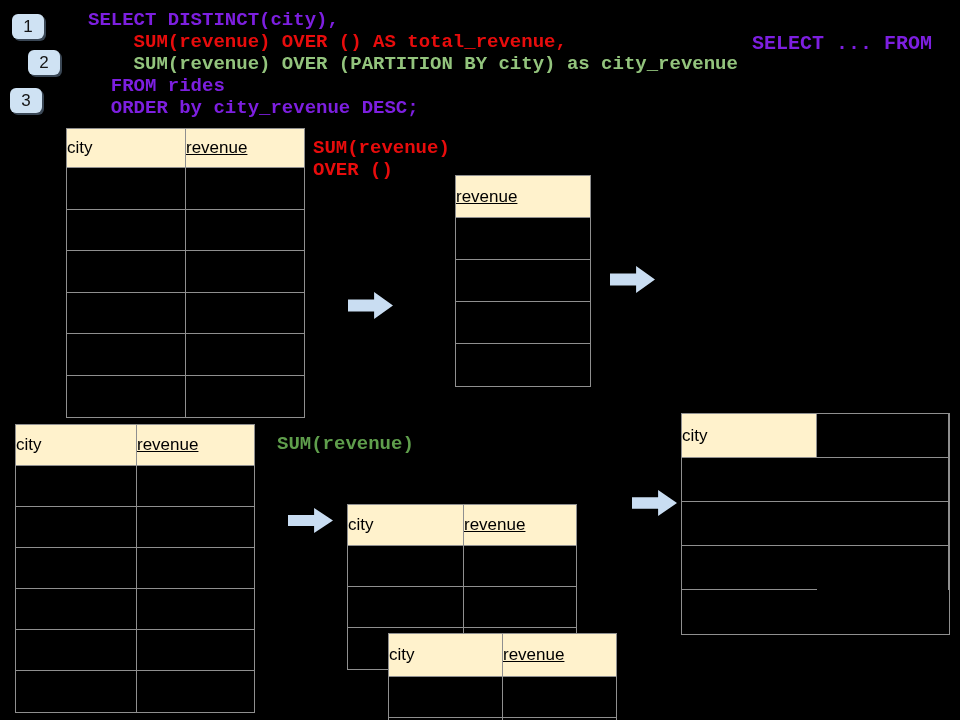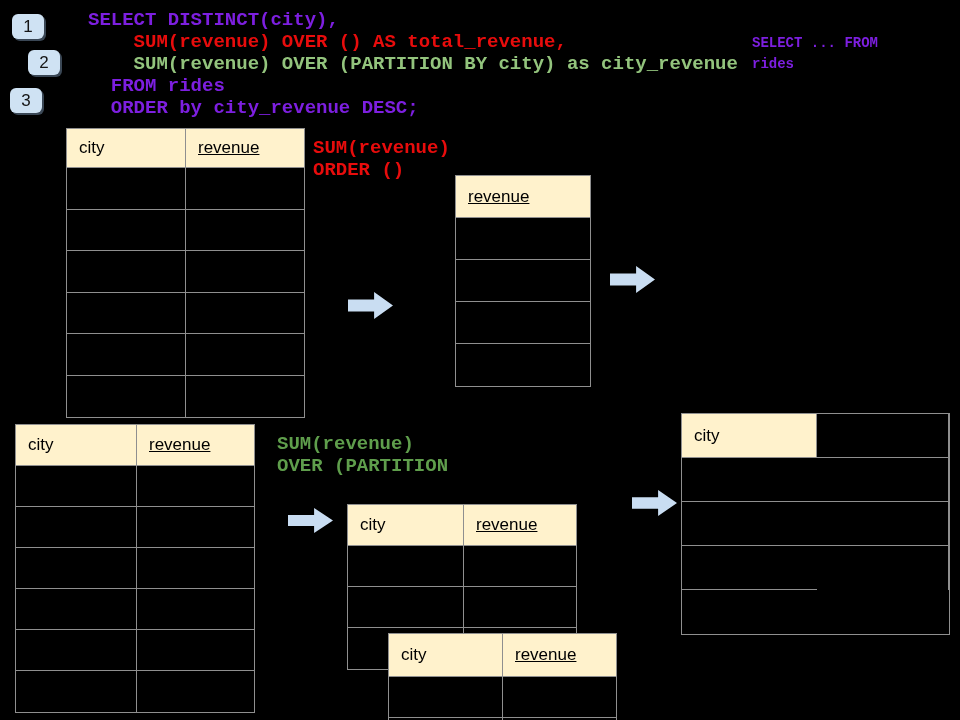--- a/index.html
+++ b/index.html
@@ -6,21 +6,21 @@
   .stage {
     position:relative; width:960px; height:720px; background:#000;
     overflow:hidden; font-family:"Liberation Sans", sans-serif;
   }
   .code {
     position:absolute;
     font-family:"Liberation Mono","DejaVu Sans Mono",monospace;
     font-weight:bold; white-space:pre;
   }
   .code-main      { left:88px;  top:9px;   font-size:19px; line-height:22px; }
-  .code-side      { left:752px; top:33px;  font-size:14px; line-height:21px; }
+  .code-side      { left:752px; top:33px;  font-size:20px; line-height:21px; }
   .label-total    { left:313px; top:137px; font-size:19px; line-height:22px; }
   .label-partition{ left:277px; top:433px; font-size:19px; line-height:22px; }
 
   .badge {
     position:absolute; width:32px; height:25px;
     background:var(--badge-blue,#CFE2F3); border-radius:6px;
     color:#151515; font-size:17px;
     display:flex; align-items:center; justify-content:center;
     box-shadow:2px 2px 0 rgba(105,130,155,0.55);
   }
@@ -28,21 +28,21 @@
   .badge-2 { left:28px; top:50px; }
   .badge-3 { left:10px; top:88px; }
 
   .tbl {
     position:absolute; display:grid; align-content:start;
     background:#000; border:1px solid #8f8f8f; box-sizing:border-box;
   }
   .tbl .th {
     background:var(--header-fill,#FFF2CC); color:#000;
     font-size:17px; display:flex; align-items:center;
-    padding-left:12px; box-sizing:border-box; height:var(--hh);
+    padding-left:0; box-sizing:border-box; height:var(--hh);
     border-right:1px solid #8f8f8f; border-bottom:1px solid #8f8f8f;
   }
   .tbl .td {
     box-sizing:border-box; height:var(--rh);
     border-right:1px solid #8f8f8f; border-bottom:1px solid #8f8f8f;
   }
   .tbl .no-r { border-right:none;text-decoration:underline; }
   .tbl .no-b { border-bottom:none; }
 
   .t-source-top        { left:66px;  top:128px; width:239px; --hh:39px;  --rh:41.5px; }
@@ -65,25 +65,25 @@
 <body>
 
 <div class="stage">
 
   <div class="badge badge-1">1</div>
   <div class="badge badge-2">2</div>
   <div class="badge badge-3">3</div>
 
   <div class="code code-main"><div style="color: rgb(125, 31, 224);">SELECT DISTINCT(city),</div><div style="color: rgb(232, 12, 12);">    SUM(revenue) OVER () AS total_revenue,</div><div style="color: rgb(147, 196, 125);">    SUM(revenue) OVER (PARTITION BY city) as city_revenue</div><div style="color: rgb(125, 31, 224);">  FROM rides</div><div style="color: rgb(125, 31, 224);">  ORDER by city_revenue DESC;</div></div>
 
-  <div class="code code-side"><div style="color: rgb(125, 31, 224);">SELECT ... FROM</div><div style="color: rgb(125, 31, 224);">rides</div></div>
+  <div class="code code-side"><div style="color: rgb(125, 31, 224);">SELECT ... FROM</div></div>
 
-  <div class="code label-total"><div style="color: rgb(232, 12, 12);">SUM(revenue)</div><div style="color: rgb(232, 12, 12);">ORDER ()</div></div>
+  <div class="code label-total"><div style="color: rgb(232, 12, 12);">SUM(revenue)</div><div style="color: rgb(232, 12, 12);">OVER ()</div></div>
 
-  <div class="code label-partition"><div style="color: rgb(95, 158, 76);">SUM(revenue)</div><div style="color: rgb(95, 158, 76);">OVER (PARTITION</div></div>
+  <div class="code label-partition"><div style="color: rgb(95, 158, 76);">SUM(revenue)</div></div>
 
   <div class="tbl t-source-top" style="grid-template-columns: 119px 1fr;">
       <div class="th">city</div>
       <div class="th no-r">revenue</div>
       <div class="td"></div>
       <div class="td no-r"></div>
       <div class="td"></div>
       <div class="td no-r"></div>
       <div class="td"></div>
       <div class="td no-r"></div>

